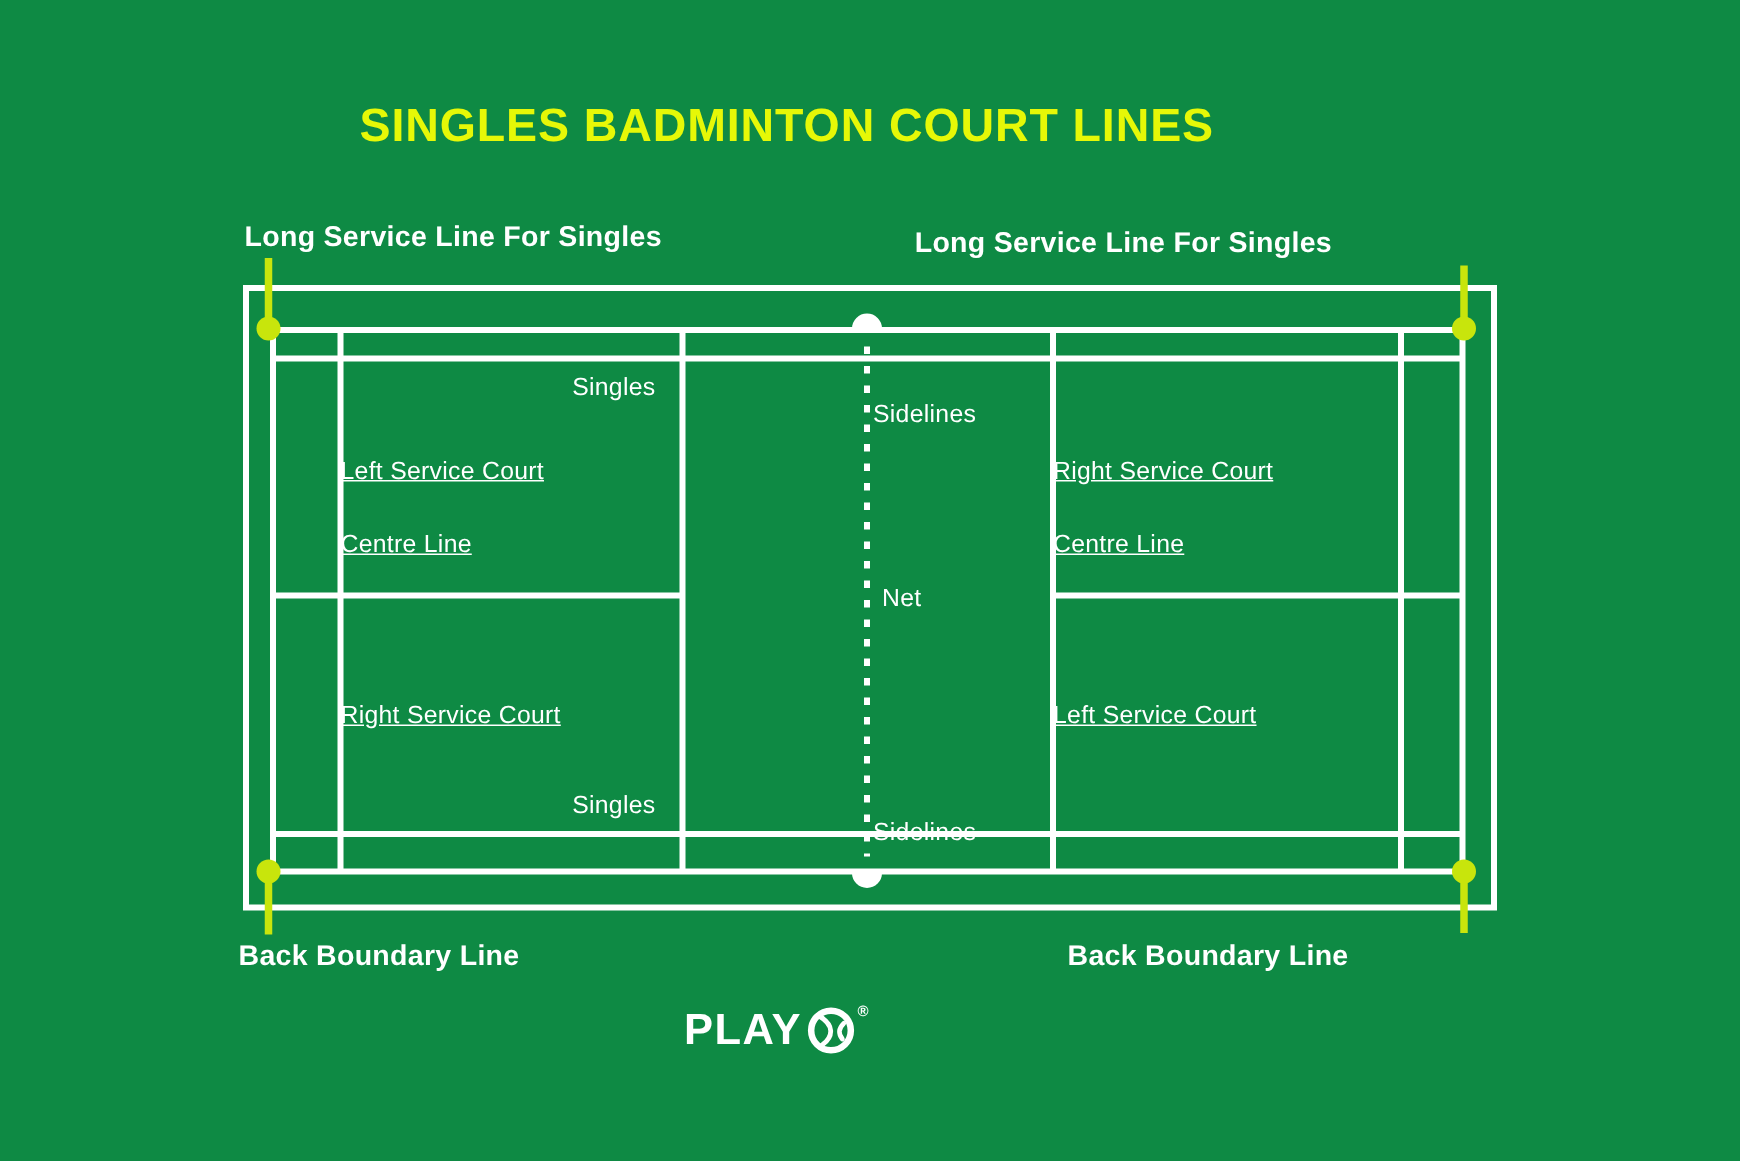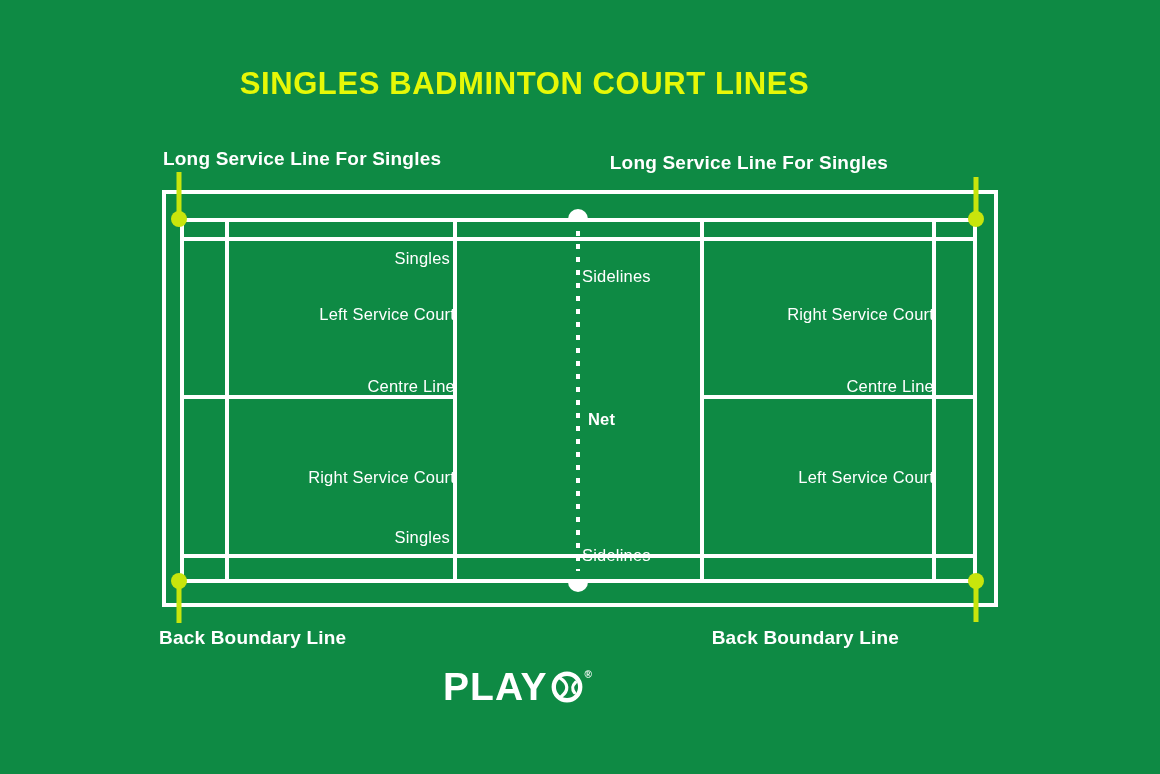--- a/index.html
+++ b/index.html
@@ -32,45 +32,45 @@
 
   .lbl { position: absolute; color: var(--text); white-space: nowrap; }
   .annot { font-size: 19px; font-weight: 700; letter-spacing: 0.2px; }
   .inner { font-size: 16.5px; font-weight: 500; letter-spacing: 0.2px; }
 
   .annot-tl { left: 163px; top: 148px; }
   .annot-tr { right: 161px; top: 152px; }
   .annot-bl { left: 159px; top: 627px; }
   .annot-br { right: 150px; top: 627px; }
 
-  .sideword-left  { position: absolute; right: 599px; }
+  .sideword-left  { position: absolute; right: 612px; }
   .sideword-right { position: absolute; left: 582px; margin-top: 18px; }
   .side-top { top: 249px; }
   .side-bottom { top: 528px; }
 
-  .quad { text-align: right; }
+  .quad { text-align: left; text-decoration: underline; }
   .col-left  { left: 227px; width: 228px; }
   .col-right { left: 702px; width: 232px; }
   .row-upper-court { top: 305px; }
-  .row-centre      { top: 377px; }
+  .row-centre      { top: 354px; }
   .row-lower-court { top: 468px; }
 
-  .net-label { left: 588px; top: 410px; font-weight: bold; }
+  .net-label { left: 588px; top: 390px; }
 
   .brand {
     position: absolute;
     left: 0; right: 0; top: 667px;
     display: flex;
     justify-content: center;
     align-items: flex-start;
     transform: translateX(-7px);
     color: var(--text);
   }
   .brand-text {
-    font-size: 39px;
+    font-size: 29px;
     font-weight: 800;
     letter-spacing: 1px;
     line-height: 40px;
     color: var(--text);
   }
   .brand-ball { width: 34px; height: 34px; margin: 3px 0 0 2px; }
   .brand-reg { font-size: 10px; font-weight: 700; margin-top: 2px; margin-left: 1px; }
 </style>
 </head>
 <body>

